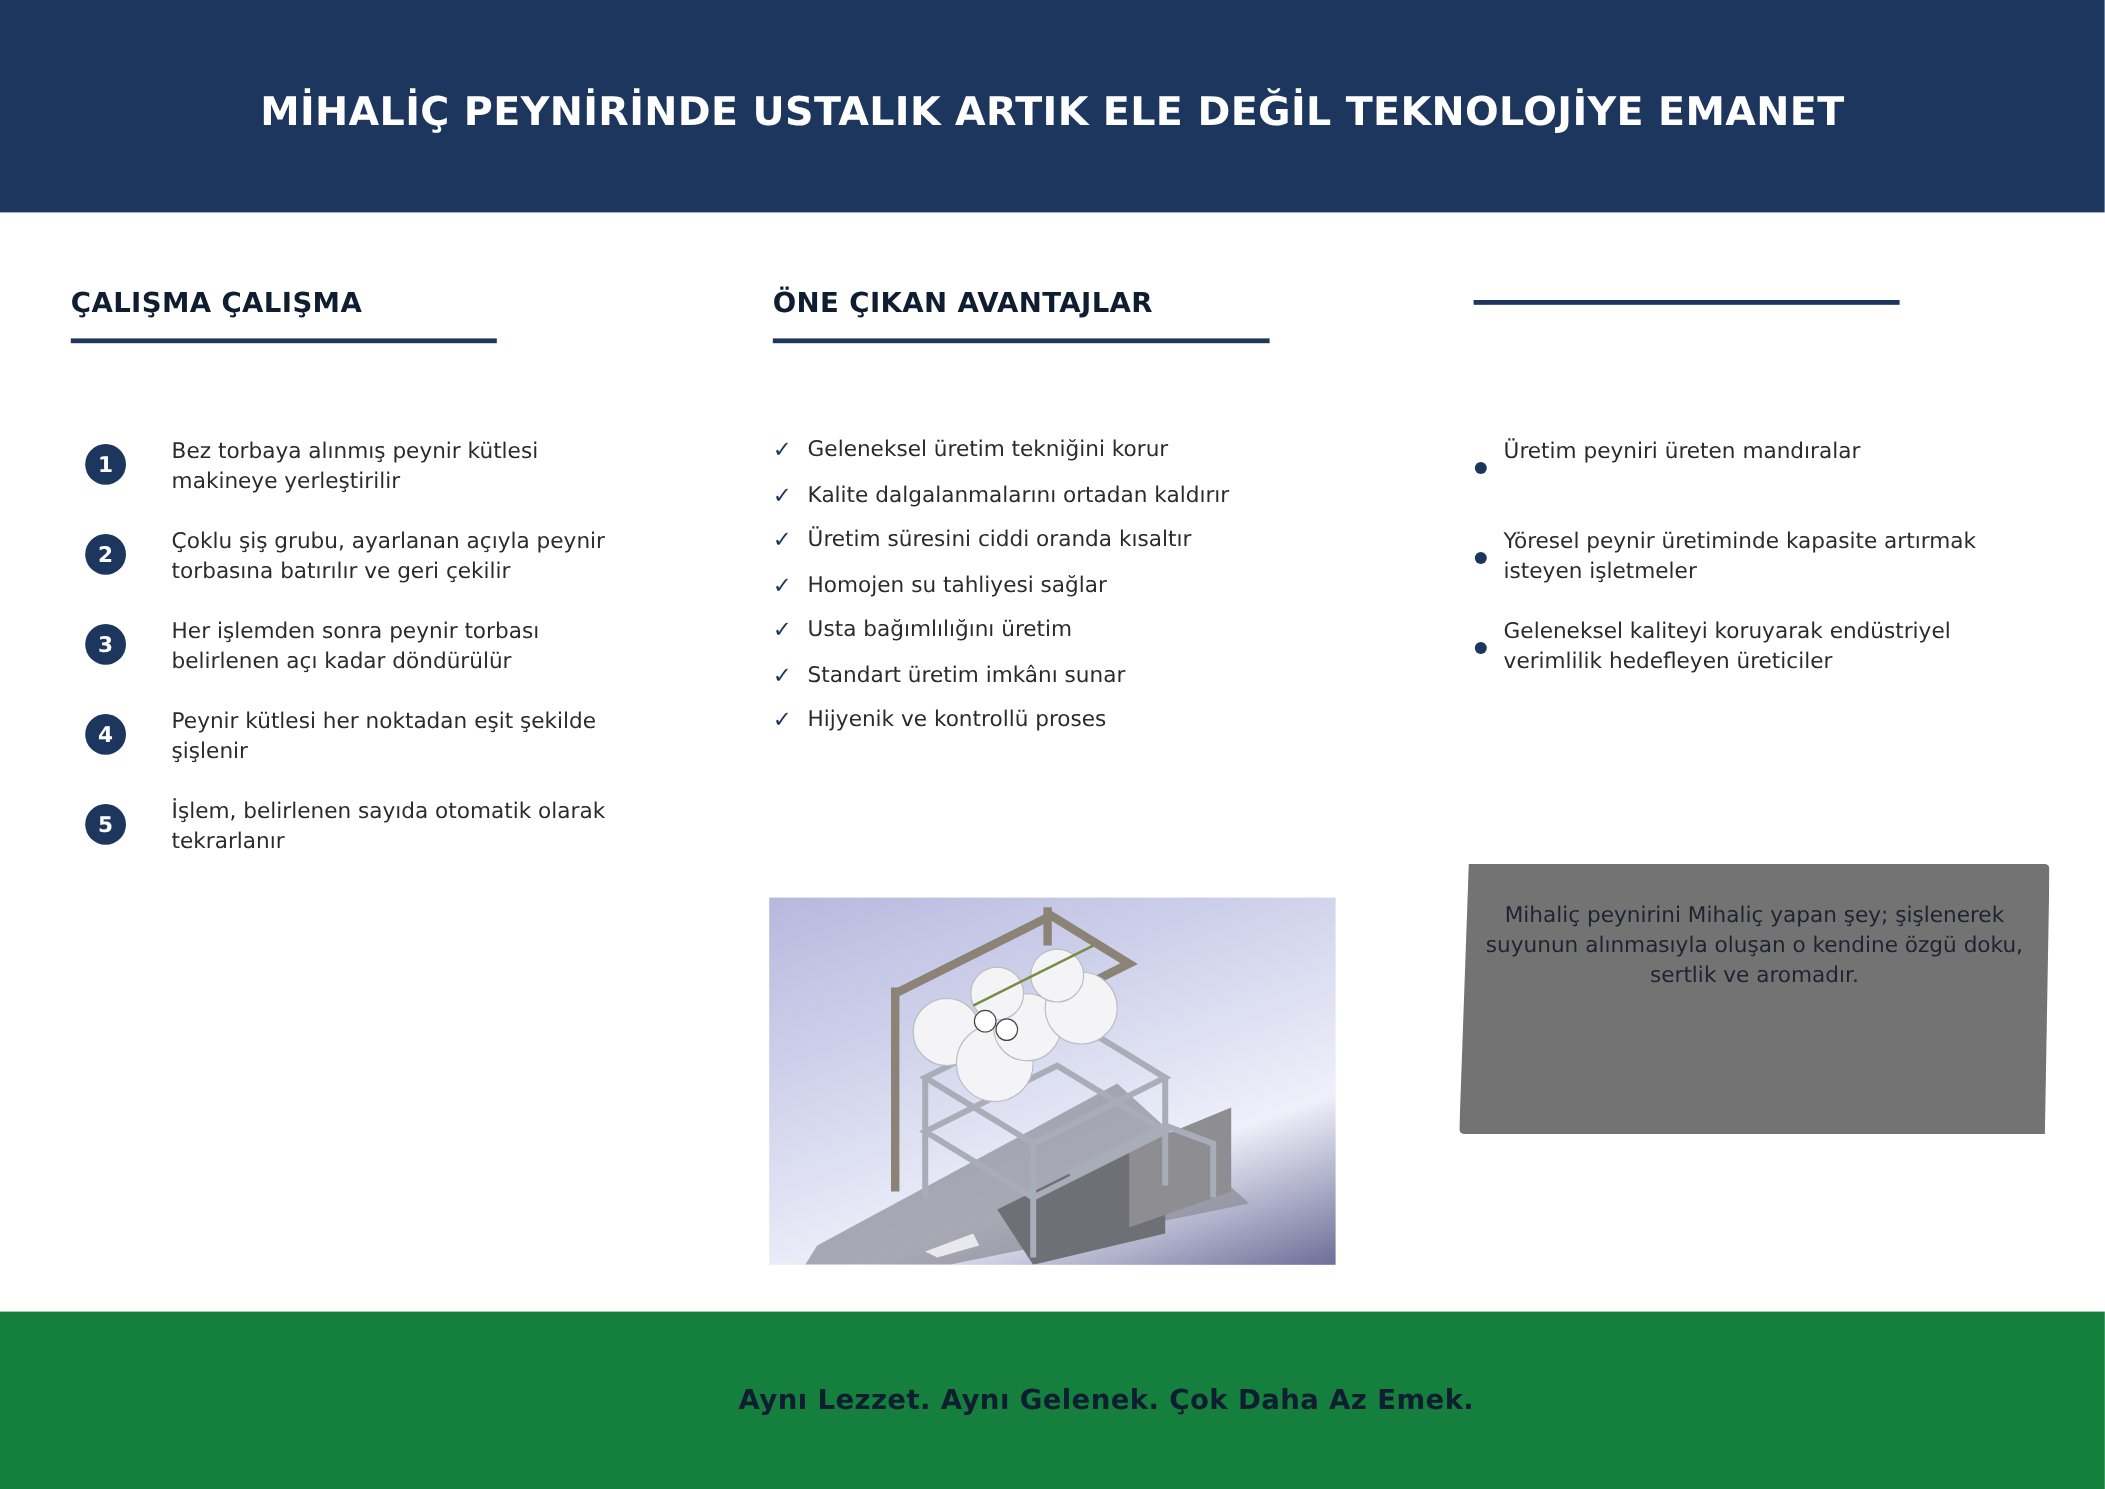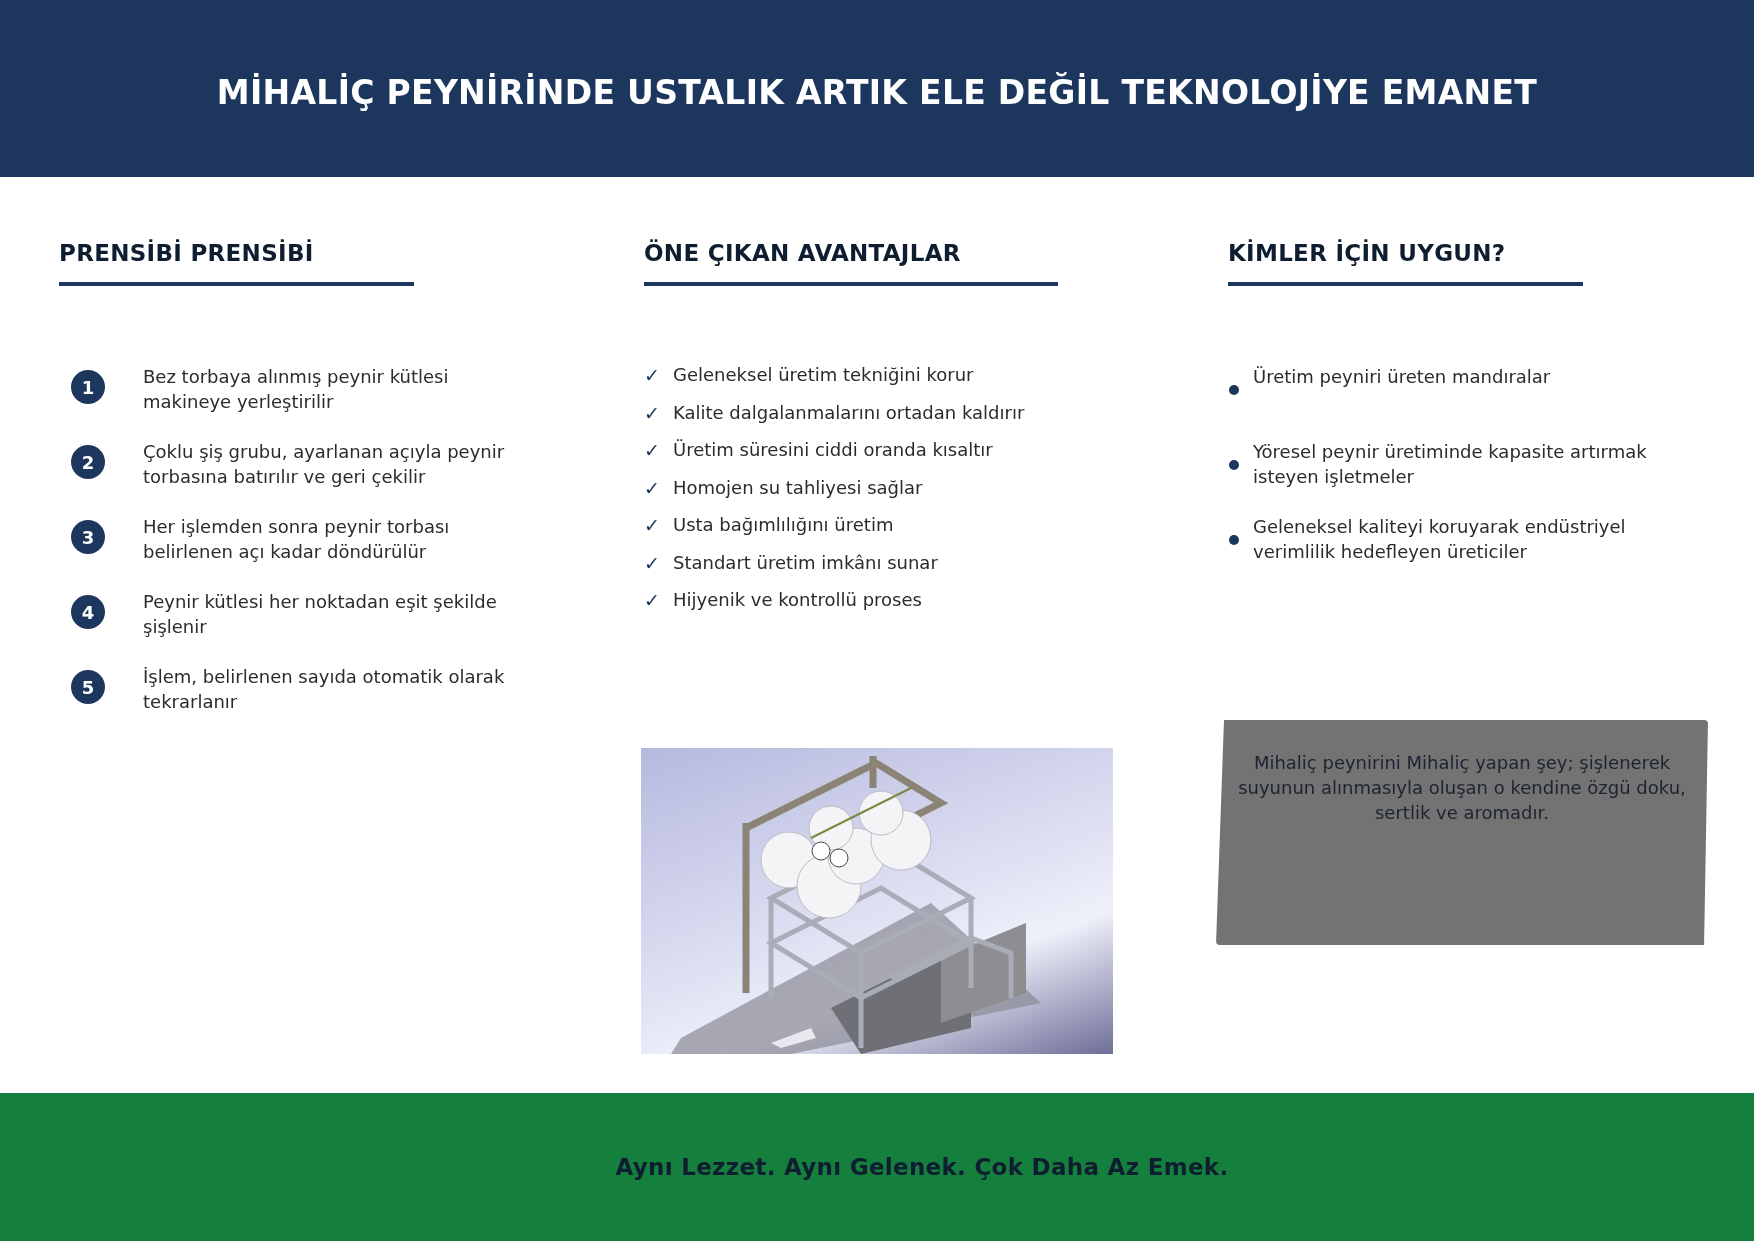--- a/index.html
+++ b/index.html
@@ -27,21 +27,21 @@
     .footer p { margin:0; font-size:23px; font-weight:bold; color:#0f1d31; letter-spacing:0.3px; }
   </style>
 </head>
 <body>
 
 <div class="header">
   <h1>MİHALİÇ PEYNİRİNDE USTALIK ARTIK ELE DEĞİL TEKNOLOJİYE EMANET</h1>
 </div>
 
 <div class="col" style="left:59px;width:355px;">
-  <h2 class="col-title">PRENSİBİ PRENSİBİ</h2>
+  <h2 class="col-title">ÇALIŞMA ÇALIŞMA</h2>
   <div class="col-rule"></div>
 </div>
 <div class="steps">
   <div class="step">
     <div class="badge">1</div>
     <div class="step-text">Bez torbaya alınmış peynir kütlesi makineye yerleştirilir</div>
   </div>
   <div class="step">
     <div class="badge">2</div>
     <div class="step-text">Çoklu şiş grubu, ayarlanan açıyla peynir torbasına batırılır ve geri çekilir</div>
@@ -124,21 +124,20 @@
     <g stroke="#7a8a40" stroke-width="2">
         <line x1="170" y1="90" x2="270" y2="40"></line>
       </g>
     <circle cx="180" cy="103" r="9" fill="#ffffff" stroke="#444"></circle>
     <circle cx="198" cy="110" r="9" fill="#ffffff" stroke="#444"></circle>
     <polygon points="130,295 170,280 175,290 140,300" fill="#e8e8ee"></polygon>
   </svg>
 </div>
 
 <div class="col" style="left:1228px;width:355px;">
-  <h2 class="col-title">KİMLER İÇİN UYGUN?</h2>
   <div class="col-rule"></div>
 </div>
 <div class="fit-list">
   <div class="fit">
     <span class="dot"></span>
     <div class="fit-text">Üretim peyniri üreten mandıralar</div>
   </div>
   <div class="fit">
     <span class="dot"></span>
     <div class="fit-text">Yöresel peynir üretiminde kapasite artırmak isteyen işletmeler</div>

